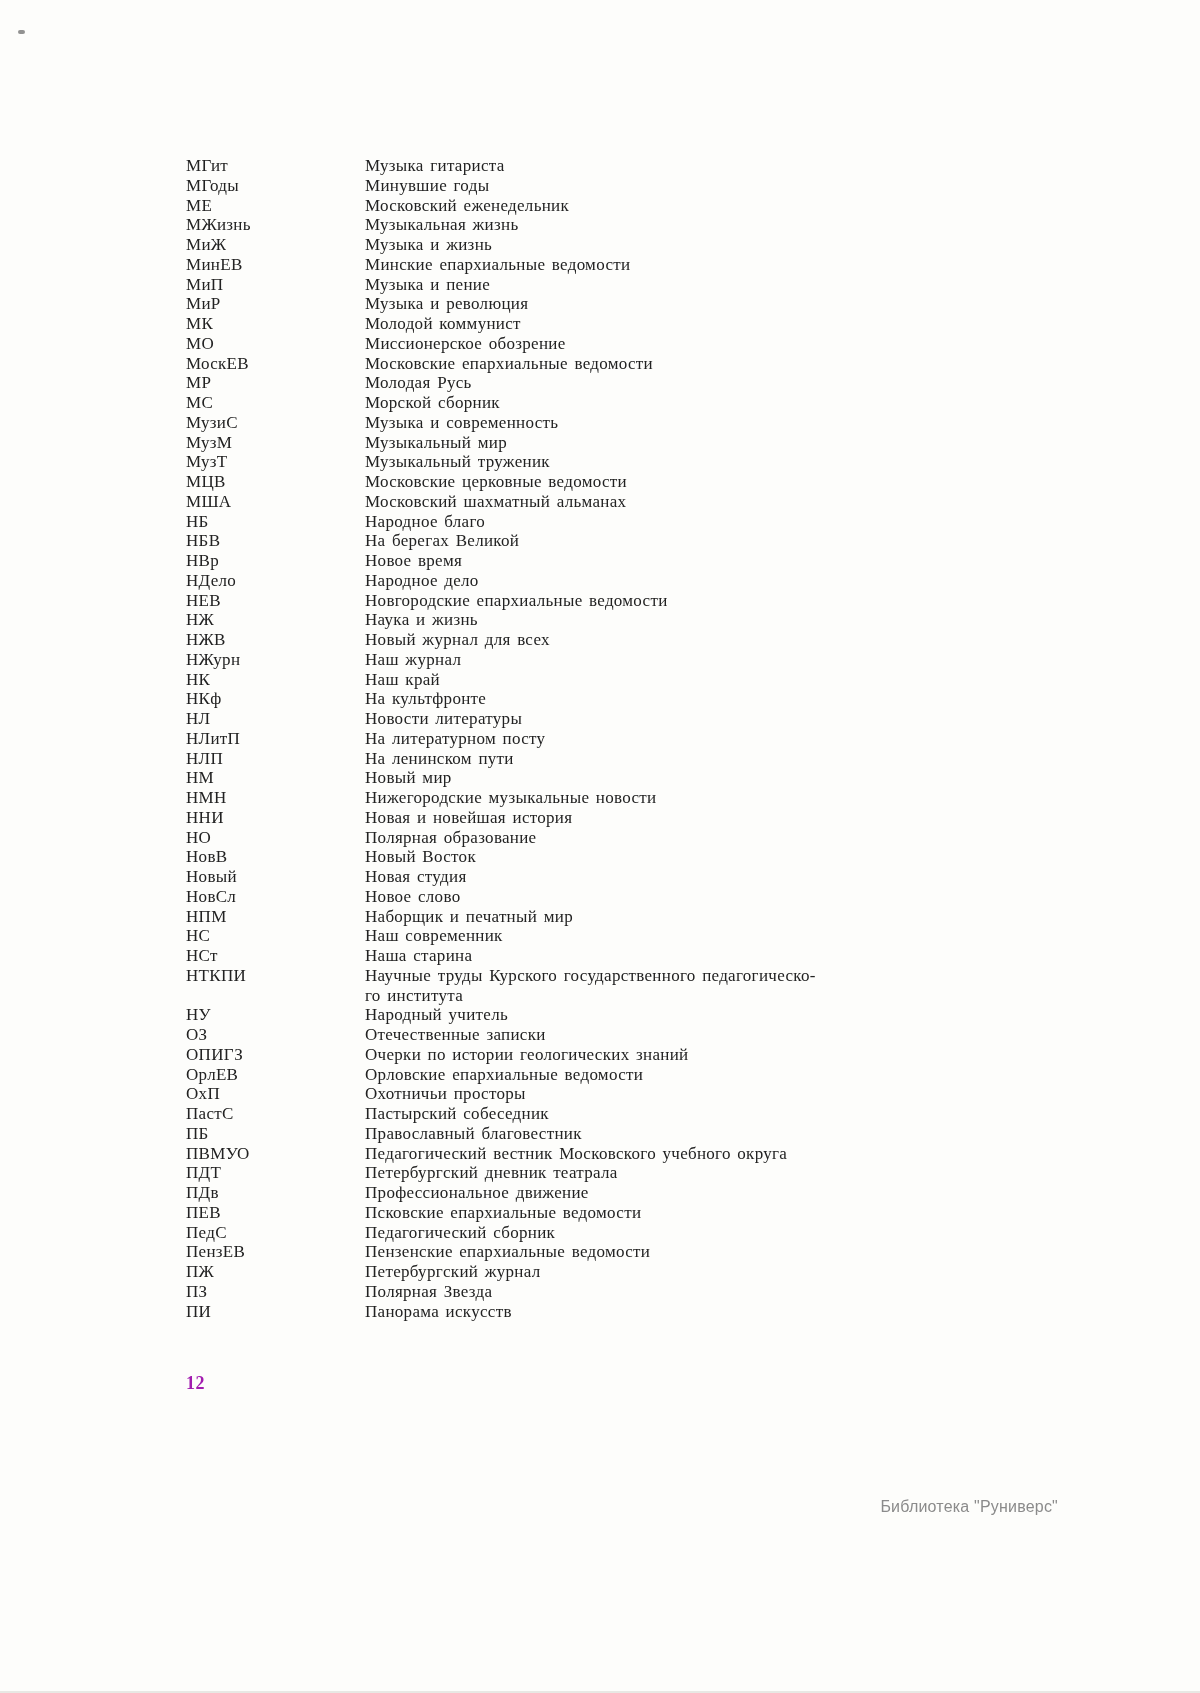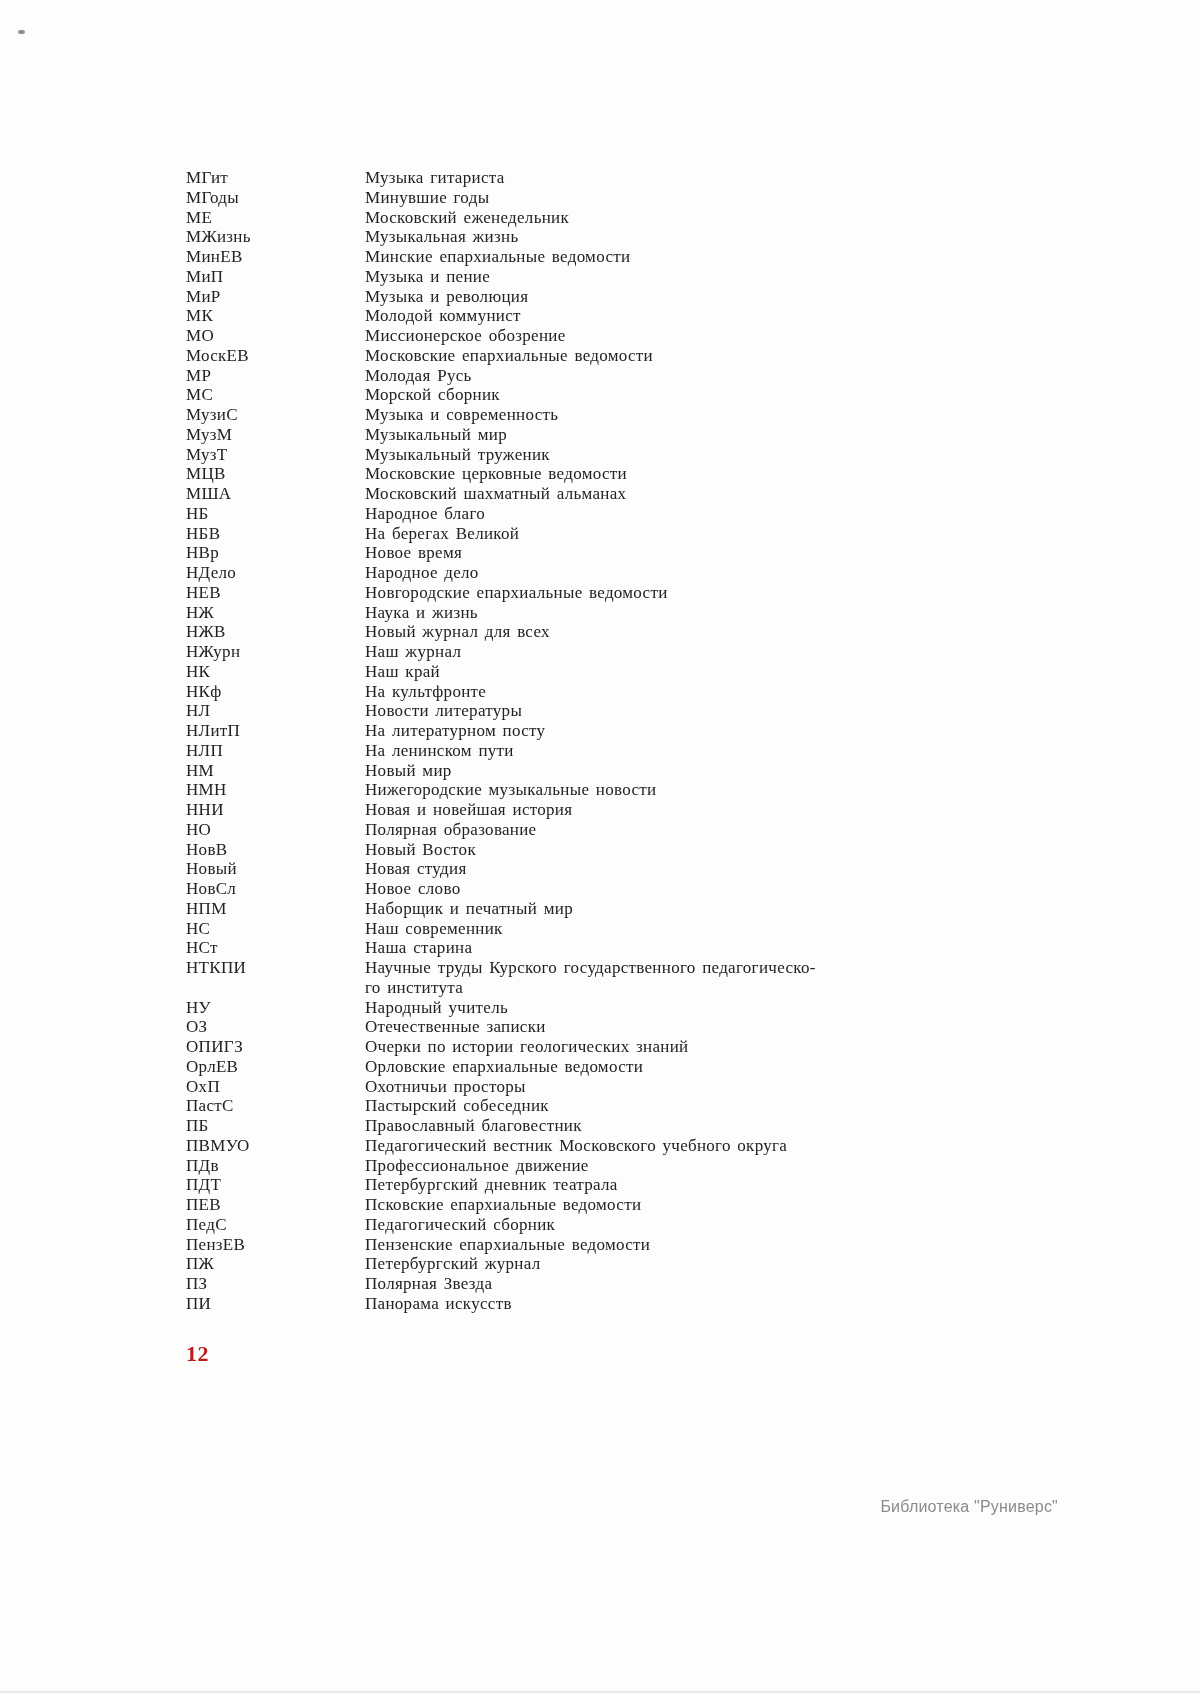--- a/index.html
+++ b/index.html
@@ -31,21 +31,21 @@
     position: absolute;
     left: 0px;
     bottom: 0px;
     width: 1200px;
     height: 2px;
     background: #e8e8e4;
   }
   .abbr-list {
     position: absolute;
     left: 186px;
-    top: 168px;
+    top: 156px;
     width: 868px;
   }
   .abbr-row {
     display: flex;
     align-items: flex-start;
     font-size: 17px;
     line-height: 19.75px;
     letter-spacing: 0.3px;
     word-spacing: 2px;
   }
@@ -54,25 +54,25 @@
     flex-shrink: 0;
   }
   .title-col {
     flex: 1;
     white-space: pre-line;
     font-family: Liberation Serif, serif;
   }
   .page-number {
     position: absolute;
     left: 186px;
-    top: 1341px;
-    font-size: 22px;
+    top: 1373px;
+    font-size: 18px;
     font-weight: 700;
     letter-spacing: 0.5px;
-    color: #b91c1c;
+    color: #a21caf;
   }
   .watermark {
     position: absolute;
     left: 858px;
     top: 1498px;
     width: 200px;
     font-family: "Liberation Sans", "DejaVu Sans", sans-serif;
     font-size: 16px;
     color: #8b8b8b;
     letter-spacing: 0.2px;
@@ -100,20 +100,24 @@
   <div class="abbr-row">
     <span class="abbr-col">МЕ</span>
     <span class="title-col">Московский еженедельник</span>
   </div>
 
   <div class="abbr-row">
     <span class="abbr-col">МЖизнь</span>
     <span class="title-col">Музыкальная жизнь</span>
   </div>
 
+  <div class="abbr-row">
+    <span class="abbr-col">МиЖ</span>
+    <span class="title-col">Музыка и жизнь</span>
+  </div>
 
   <div class="abbr-row">
     <span class="abbr-col">МинЕВ</span>
     <span class="title-col">Минские епархиальные ведомости</span>
   </div>
 
   <div class="abbr-row">
     <span class="abbr-col">МиП</span>
     <span class="title-col">Музыка и пение</span>
   </div>
@@ -329,30 +333,30 @@
     <span class="abbr-col">ПБ</span>
     <span class="title-col">Православный благовестник</span>
   </div>
 
   <div class="abbr-row">
     <span class="abbr-col">ПВМУО</span>
     <span class="title-col">Педагогический вестник Московского учебного округа</span>
   </div>
 
   <div class="abbr-row">
+    <span class="abbr-col">ПДТ</span>
+    <span class="title-col">Петербургский дневник театрала</span>
+  </div>
+
+  <div class="abbr-row">
     <span class="abbr-col">ПДв</span>
     <span class="title-col">Профессиональное движение</span>
   </div>
 
   <div class="abbr-row">
-    <span class="abbr-col">ПДТ</span>
-    <span class="title-col">Петербургский дневник театрала</span>
-  </div>
-
-  <div class="abbr-row">
     <span class="abbr-col">ПЕВ</span>
     <span class="title-col">Псковские епархиальные ведомости</span>
   </div>
 
   <div class="abbr-row">
     <span class="abbr-col">ПедС</span>
     <span class="title-col">Педагогический сборник</span>
   </div>
 
   <div class="abbr-row">

